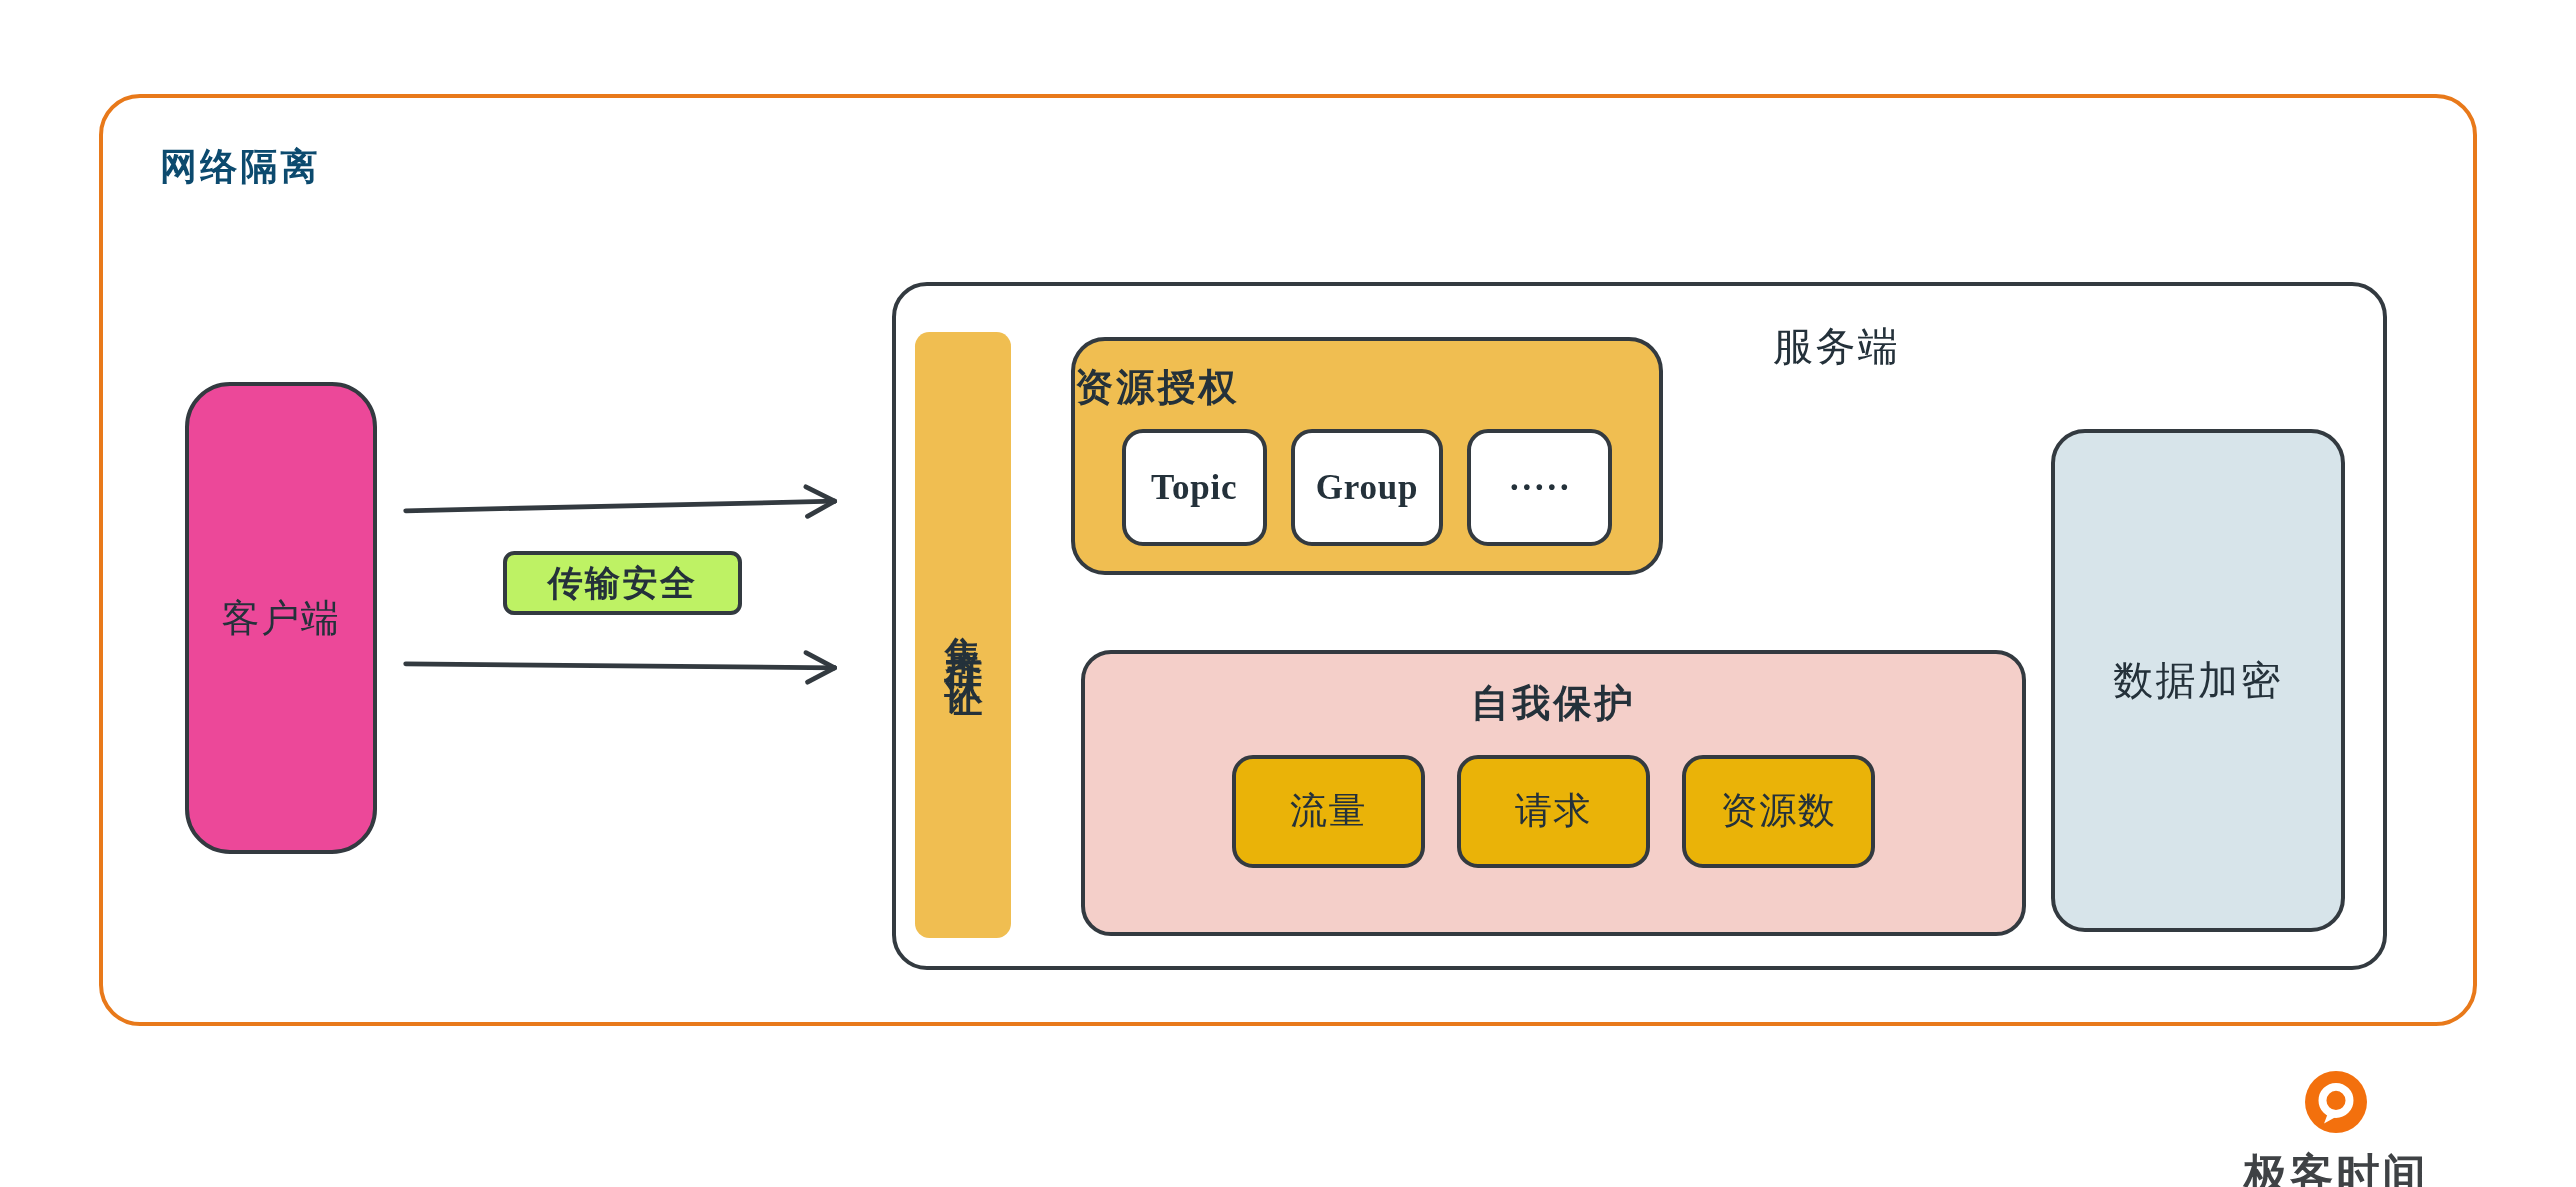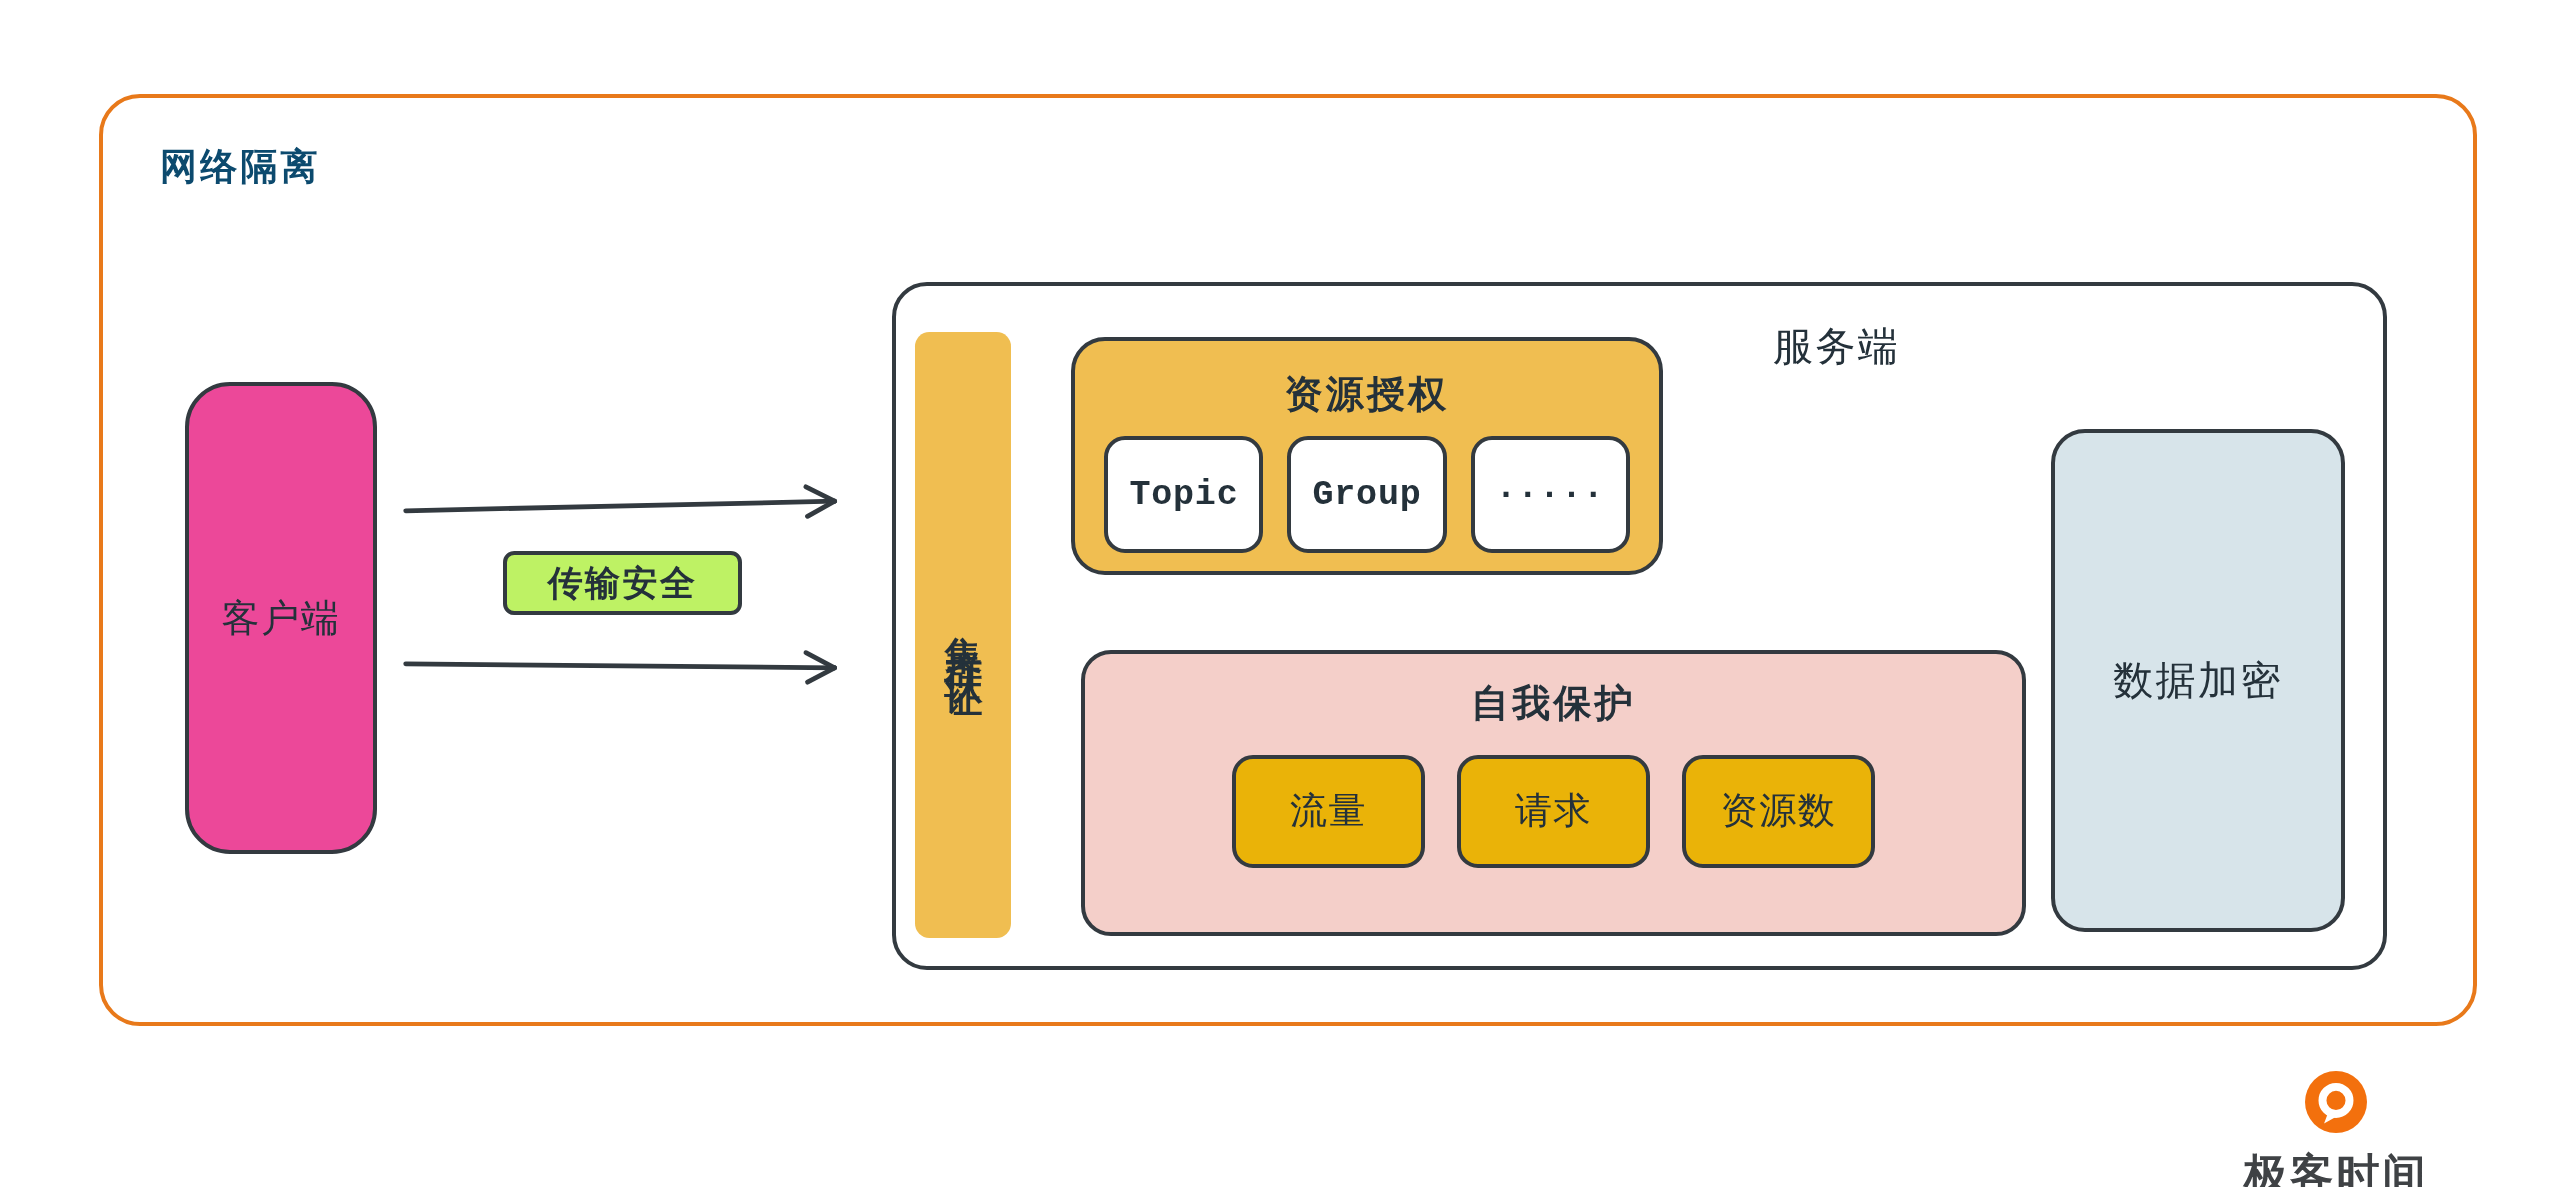--- a/index.html
+++ b/index.html
@@ -121,22 +121,21 @@
   .resource-auth-box {
     position: absolute;
     left: 1071px; top: 337px;
     width: 592px; height: 238px;
     background: #F0BE51;
     border: 4.8px solid #333A40;
     border-radius: 34px;
     box-sizing: border-box;
   }
   .resource-auth-title {
-    margin-top: 28px;
-    text-align: center;
+    margin-top: 21px;
     font-size: 38px;
     font-weight: 600;
     letter-spacing: 3.2px;
   }
   .resource-auth-items {
     margin-top: 16px;
     display: flex;
     justify-content: center;
     gap: 24px;
   }
@@ -144,21 +143,21 @@
     background: #ffffff;
     border: 4px solid #333A40;
     border-radius: 21px;
     box-sizing: border-box;
     height: 117px;
     min-width: 145px;
     padding: 0 21px;
     display: flex;
     align-items: center;
     justify-content: center;
-    font-family: Liberation Mono, monospace;
+    font-family: Liberation Serif, serif;
     font-size: 35px;
     font-weight: 600;
     letter-spacing: 0.8px;
   }
 
   
   .self-protection-box {
     position: absolute;
     left: 1081px; top: 650px;
     width: 945px; height: 286px;

